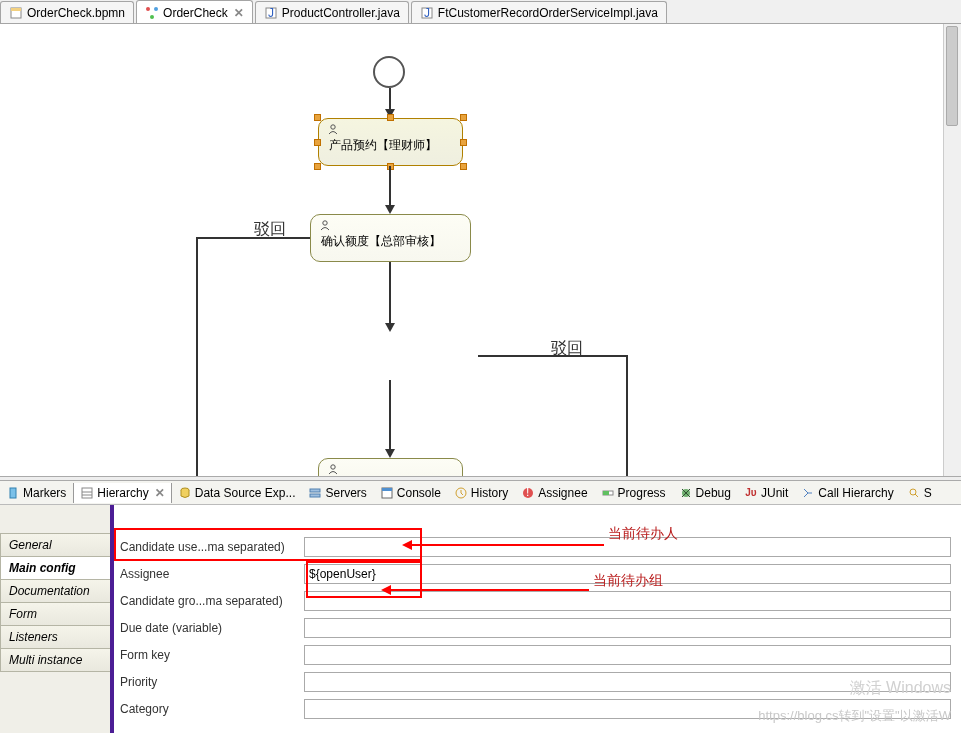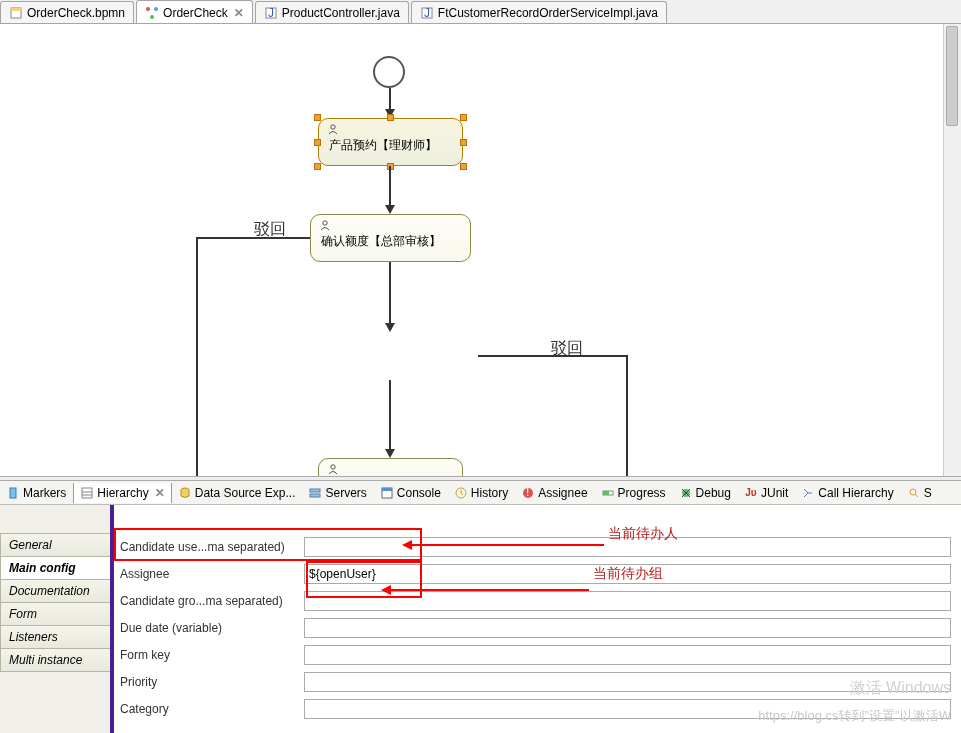--- a/index.html
+++ b/index.html
@@ -303,18 +303,18 @@
       <input class="form-input" value="" style="">
     </div>
 
     <div class="red-box" style="left:0px; top:23px; width:308px; height:33px;"></div>
     <div class="red-box" style="left:192px; top:56px; width:116px; height:37px;"></div>
     <div class="anno-arrow-l" style="left:288px; top:35px;"></div>
     <div class="anno-line" style="left:298px; top:39px; width:192px;"></div>
     <div class="anno-text" style="left:494px; top:20px;">当前待办人</div>
     <div class="anno-arrow-l" style="left:267px; top:80px;"></div>
     <div class="anno-line" style="left:277px; top:84px; width:198px;"></div>
-    <div class="anno-text" style="left:479px; top:60px;">当前待办组</div>
+    <div class="anno-text" style="left:479px; top:67px;">当前待办组</div>
   </div>
 </div>
 
 <div class="watermark2">激活 Windows</div>
 <div class="watermark" style="font-size:13px;color:#c8c8c8">https://blog.cs转到"设置"以激活W</div>
 
 </body></html>

